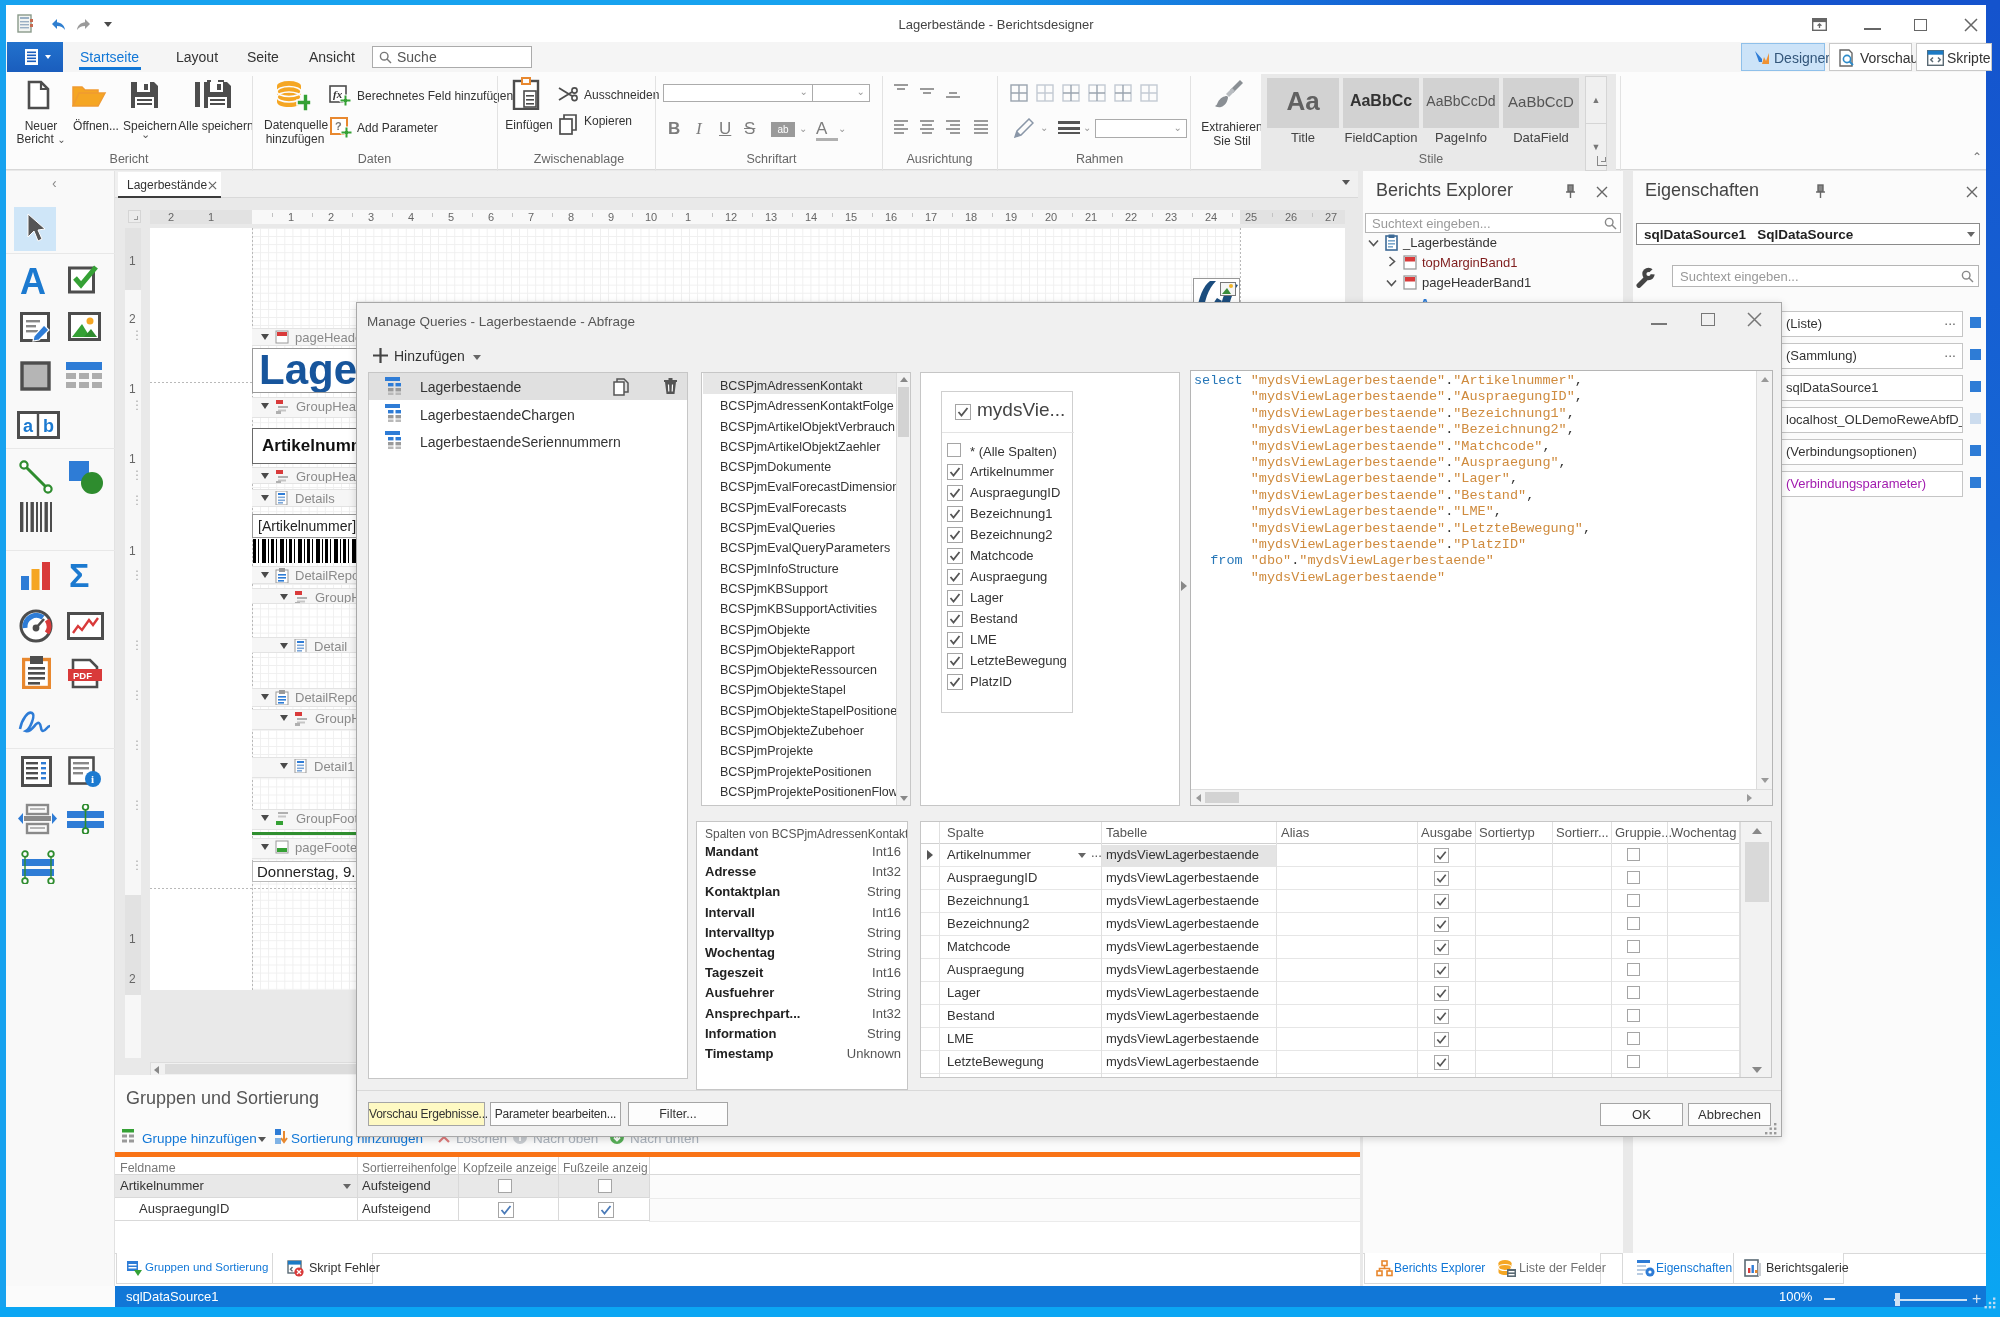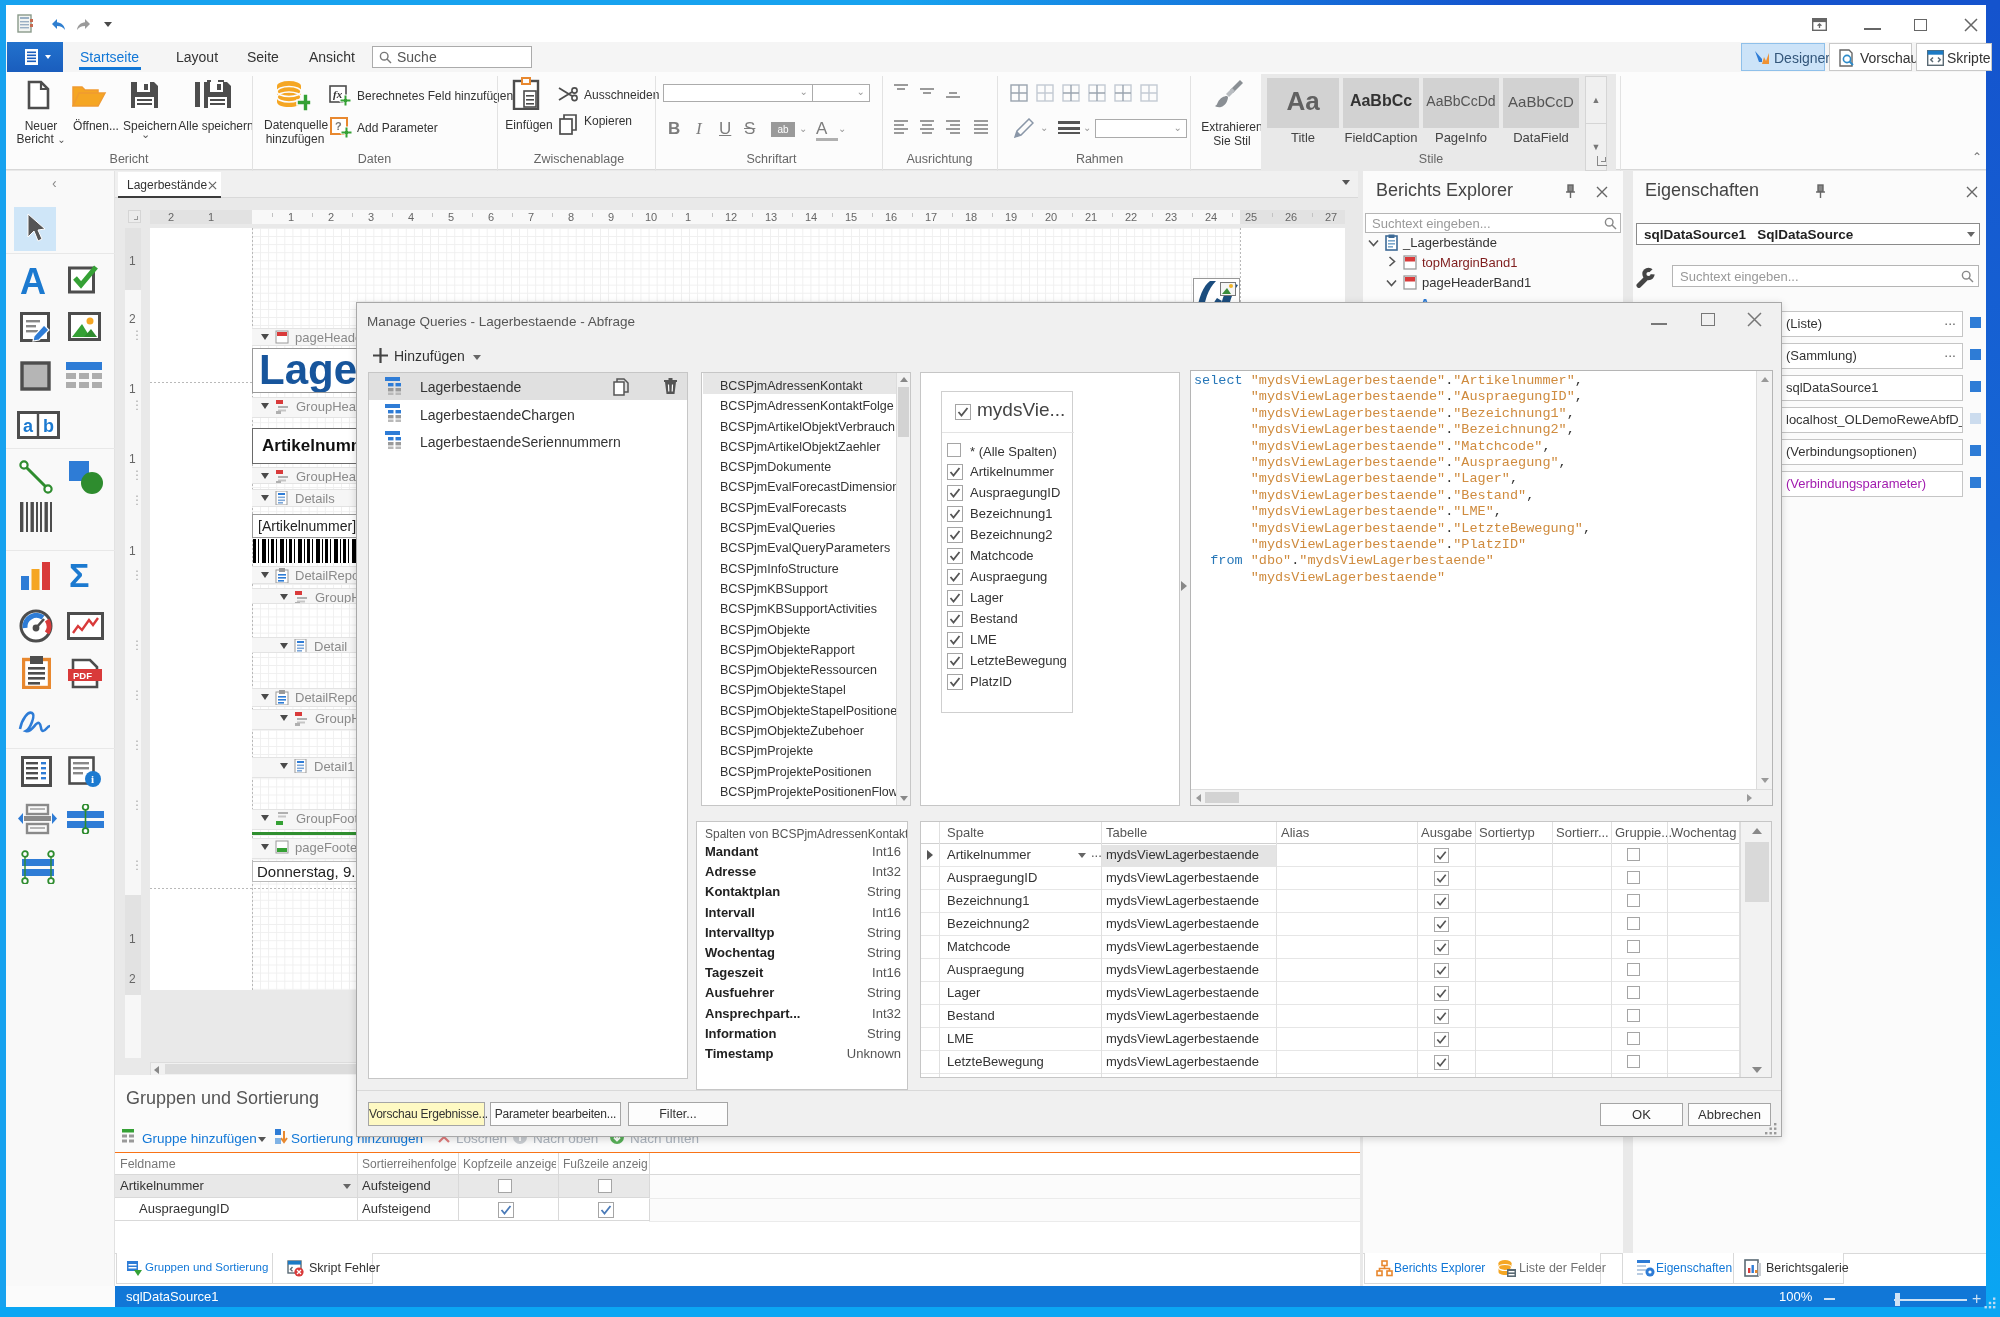--- a/index.html
+++ b/index.html
@@ -28,20 +28,21 @@
     <rect x="13" y="5" width="3" height="3" fill="#c56a50"></rect>
     <rect x="13" y="10" width="3" height="3" fill="#c56a50"></rect>
   </svg>
   <svg class="abs" style="left:44px;top:13px;" width="16" height="13" viewBox="0 0 16 13">
     <path d="M7 1 L2 6 L7 11 L7 8 C11 8 13 9.5 15 12 C14.5 7 11 4.5 7 4.2 Z" fill="#2f7fd0"></path>
   </svg>
   <svg class="abs" style="left:70px;top:13px;" width="16" height="13" viewBox="0 0 16 13">
     <path d="M9 1 L14 6 L9 11 L9 8 C5 8 3 9.5 1 12 C1.5 7 5 4.5 9 4.2 Z" fill="#9a9a9a"></path>
   </svg>
   <div class="abs" style="left:98px;top:17px;width:0;height:0;border-left:4px solid transparent;border-right:4px solid transparent;border-top:5px solid #4a4a4a;"></div>
+  <div class="abs" id="tb-title" style="left:0;top:12px;width:100%;text-align:center;color:#444;font-size:13px;">Lagerbestände - Berichtsdesigner</div>
 
   <svg class="abs" style="left:1806px;top:13px;" width="15" height="13" viewBox="0 0 15 13">
     <rect x="0.7" y="0.7" width="13.6" height="11.6" fill="none" stroke="#666" stroke-width="1.4"></rect>
     <rect x="0.7" y="0.7" width="13.6" height="3.4" fill="#666"></rect>
     <path d="M7.5 10 L7.5 6 M5.6 7.8 L7.5 5.9 L9.4 7.8" stroke="#666" stroke-width="1.3" fill="none"></path>
   </svg>
   <div class="abs" style="left:1858px;top:23px;width:17px;height:2px;background:#666;"></div>
   <div class="abs" style="left:1908px;top:14px;width:13px;height:12px;border:1.5px solid #666;"></div>
   <svg class="abs" style="left:1958px;top:13px;" width="14" height="14" viewBox="0 0 14 14">
     <path d="M1 1 L13 13 M13 1 L1 13" stroke="#666" stroke-width="1.5"></path>
@@ -731,21 +732,21 @@
       <circle cx="8" cy="8" r="7" fill="#c9cdd2"></circle>
       <path d="M8 12 L8 5 M5 7.5 L8 4.5 L11 7.5" stroke="#fff" stroke-width="1.8" fill="none"></path>
     </svg>
   <div class="abs" style="left:418px;top:56px;color:#aab2bc;font-size:13.5px;">Nach oben</div>
   <svg class="abs" style="left:494px;top:54px;" width="16" height="16" viewBox="0 0 16 16">
       <circle cx="8" cy="8" r="7" fill="#58b058"></circle>
       <path d="M8 4 L8 11 M5 8.5 L8 11.5 L11 8.5" stroke="#fff" stroke-width="1.8" fill="none"></path>
     </svg>
   <div class="abs" style="left:515px;top:56px;color:#aab2bc;font-size:13.5px;">Nach unten</div>
 
-  <div class="abs" style="left:0px;top:77px;width:1245px;height:23px;background:#fff;border-top:1px solid #f97316;border-bottom:1px solid #d9d9d9;color:#777;font-size:13px;">
+  <div class="abs" style="left:0px;top:77px;width:1245px;height:23px;background:#fff;border-top:5px solid #f97316;border-bottom:1px solid #d9d9d9;color:#777;font-size:13px;">
     <div class="abs" style="left:5px;top:4px;font-size:12.5px;">Feldname</div>
     <div class="abs" style="left:242px;top:0;width:1px;height:23px;background:#d9d9d9;"></div>
     <div class="abs" style="left:247px;top:4px;font-size:12px;width:94px;overflow:hidden;">Sortierreihenfolge</div>
     <div class="abs" style="left:343px;top:0;width:1px;height:23px;background:#d9d9d9;"></div>
     <div class="abs" style="left:348px;top:4px;font-size:12px;width:93px;overflow:hidden;">Kopfzeile anzeigen</div>
     <div class="abs" style="left:443px;top:0;width:1px;height:23px;background:#d9d9d9;"></div>
     <div class="abs" style="left:448px;top:4px;font-size:12px;width:84px;overflow:hidden;">Fußzeile anzeigen</div>
     <div class="abs" style="left:534px;top:0;width:1px;height:23px;background:#d9d9d9;"></div>
   </div>
   <div class="abs" style="left:0px;top:100px;width:534px;height:23px;background:#e8e8e8;border-bottom:1px solid #d9d9d9;color:#333;font-size:13px;">

